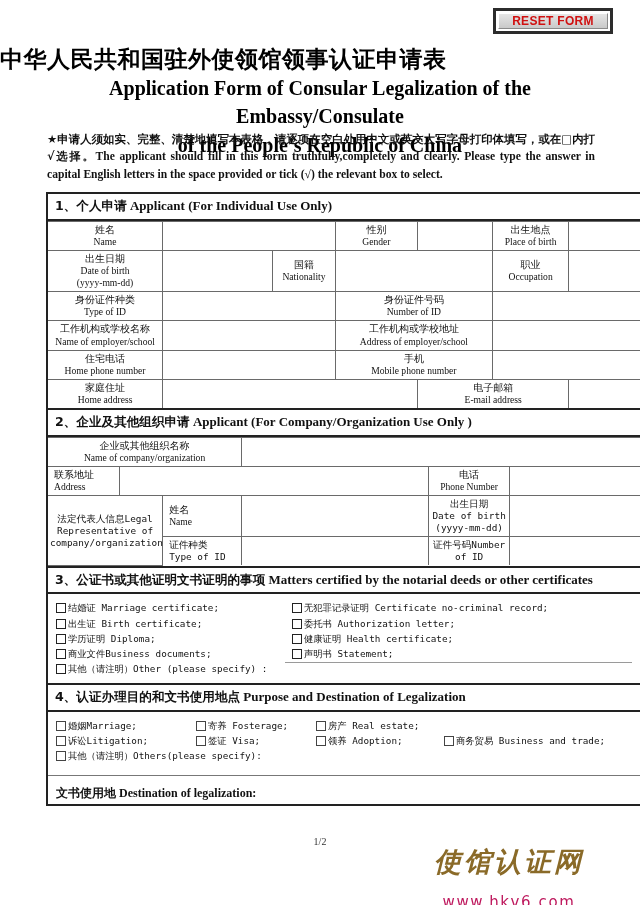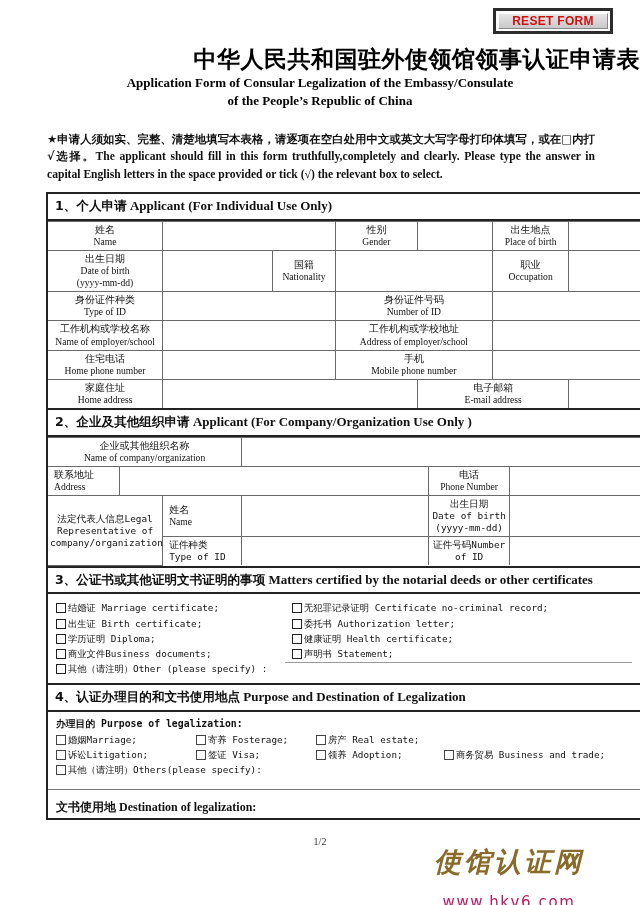--- a/index.html
+++ b/index.html
@@ -36,31 +36,31 @@
     font-weight: bold;
     font-size: 12px;
     letter-spacing: .3px;
     display: flex; align-items: center; justify-content: center;
     cursor: pointer;
   }
 
   
   .title-cn {
     position: absolute; top: 44px; left: 0; width: 640px;
-    text-align: right;
+    text-align: left;
     font-family: "DejaVu Sans", "Liberation Sans", sans-serif;
     font-weight: bold;
     font-size: 23px;
     letter-spacing: .5px;
     color: #000;
   }
   .title-en {
     position: absolute; top: 74px; left: 50px; width: 540px;
     text-align: center;
-    font-size: 13px;
+    font-size: 20px;
     font-weight: bold;
     line-height: 1.42;
     color: #000;
   }
 
   
   .instructions {
     position: absolute; top: 131px; left: 47px; width: 548px;
     font-size: 11.6px;
     line-height: 1.5;
@@ -474,24 +474,20 @@
     <div class="spec-rule" style="left:237px; right:10px; top:68px;"></div>
     <span style="position:absolute;left:240px;top:56px;font-size:9px;"></span>
   </div>
 
   <div class="band">
     <span class="cn">4、认证办理目的和文书使用地点</span>
     <span>Purpose and Destination of Legalization</span>
   </div>
 
   <div class="chk-area" style="border-bottom:1px solid #777; padding-bottom:12px;">
-    <div class="p4-head">
-      <span class="cnm">办理目的</span>
-      <span>Purpose of legalization:</span>
-    </div>
 
     <div class="p4-row">
       <div class="p4-cell chk-line" style="width:140px">
         <span class="box light"></span>
         <span class="chk-txt"><span class="cnm">婚姻</span><span>Marriage;</span></span>
       </div>
       <div class="p4-cell chk-line" style="width:120px">
         <span class="box light"></span>
         <span class="chk-txt"><span class="cnm">寄养</span> <span>Fosterage;</span></span>
       </div>

